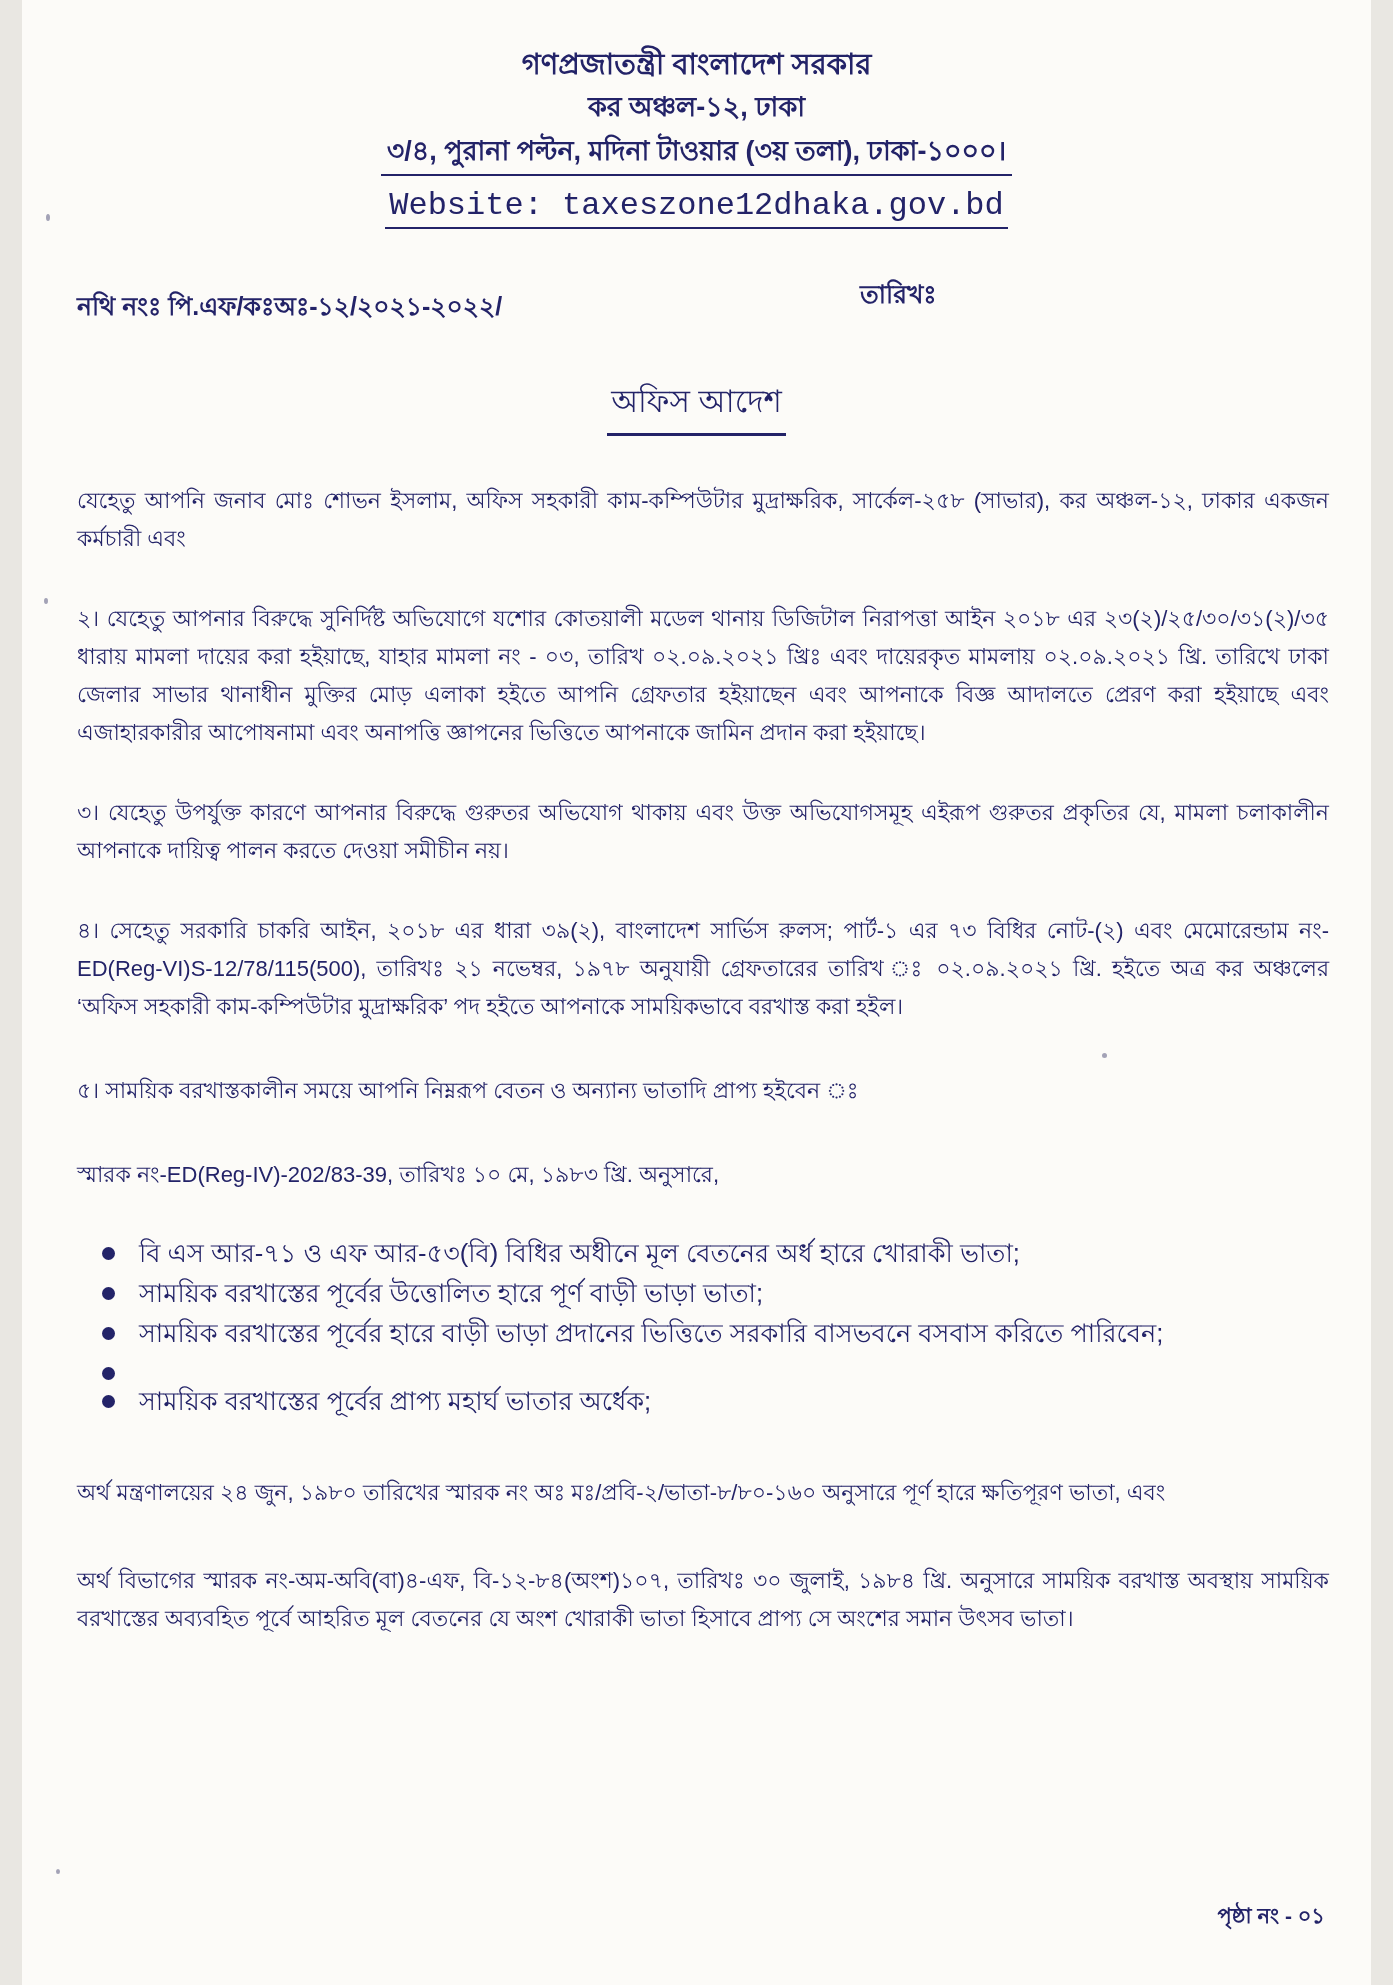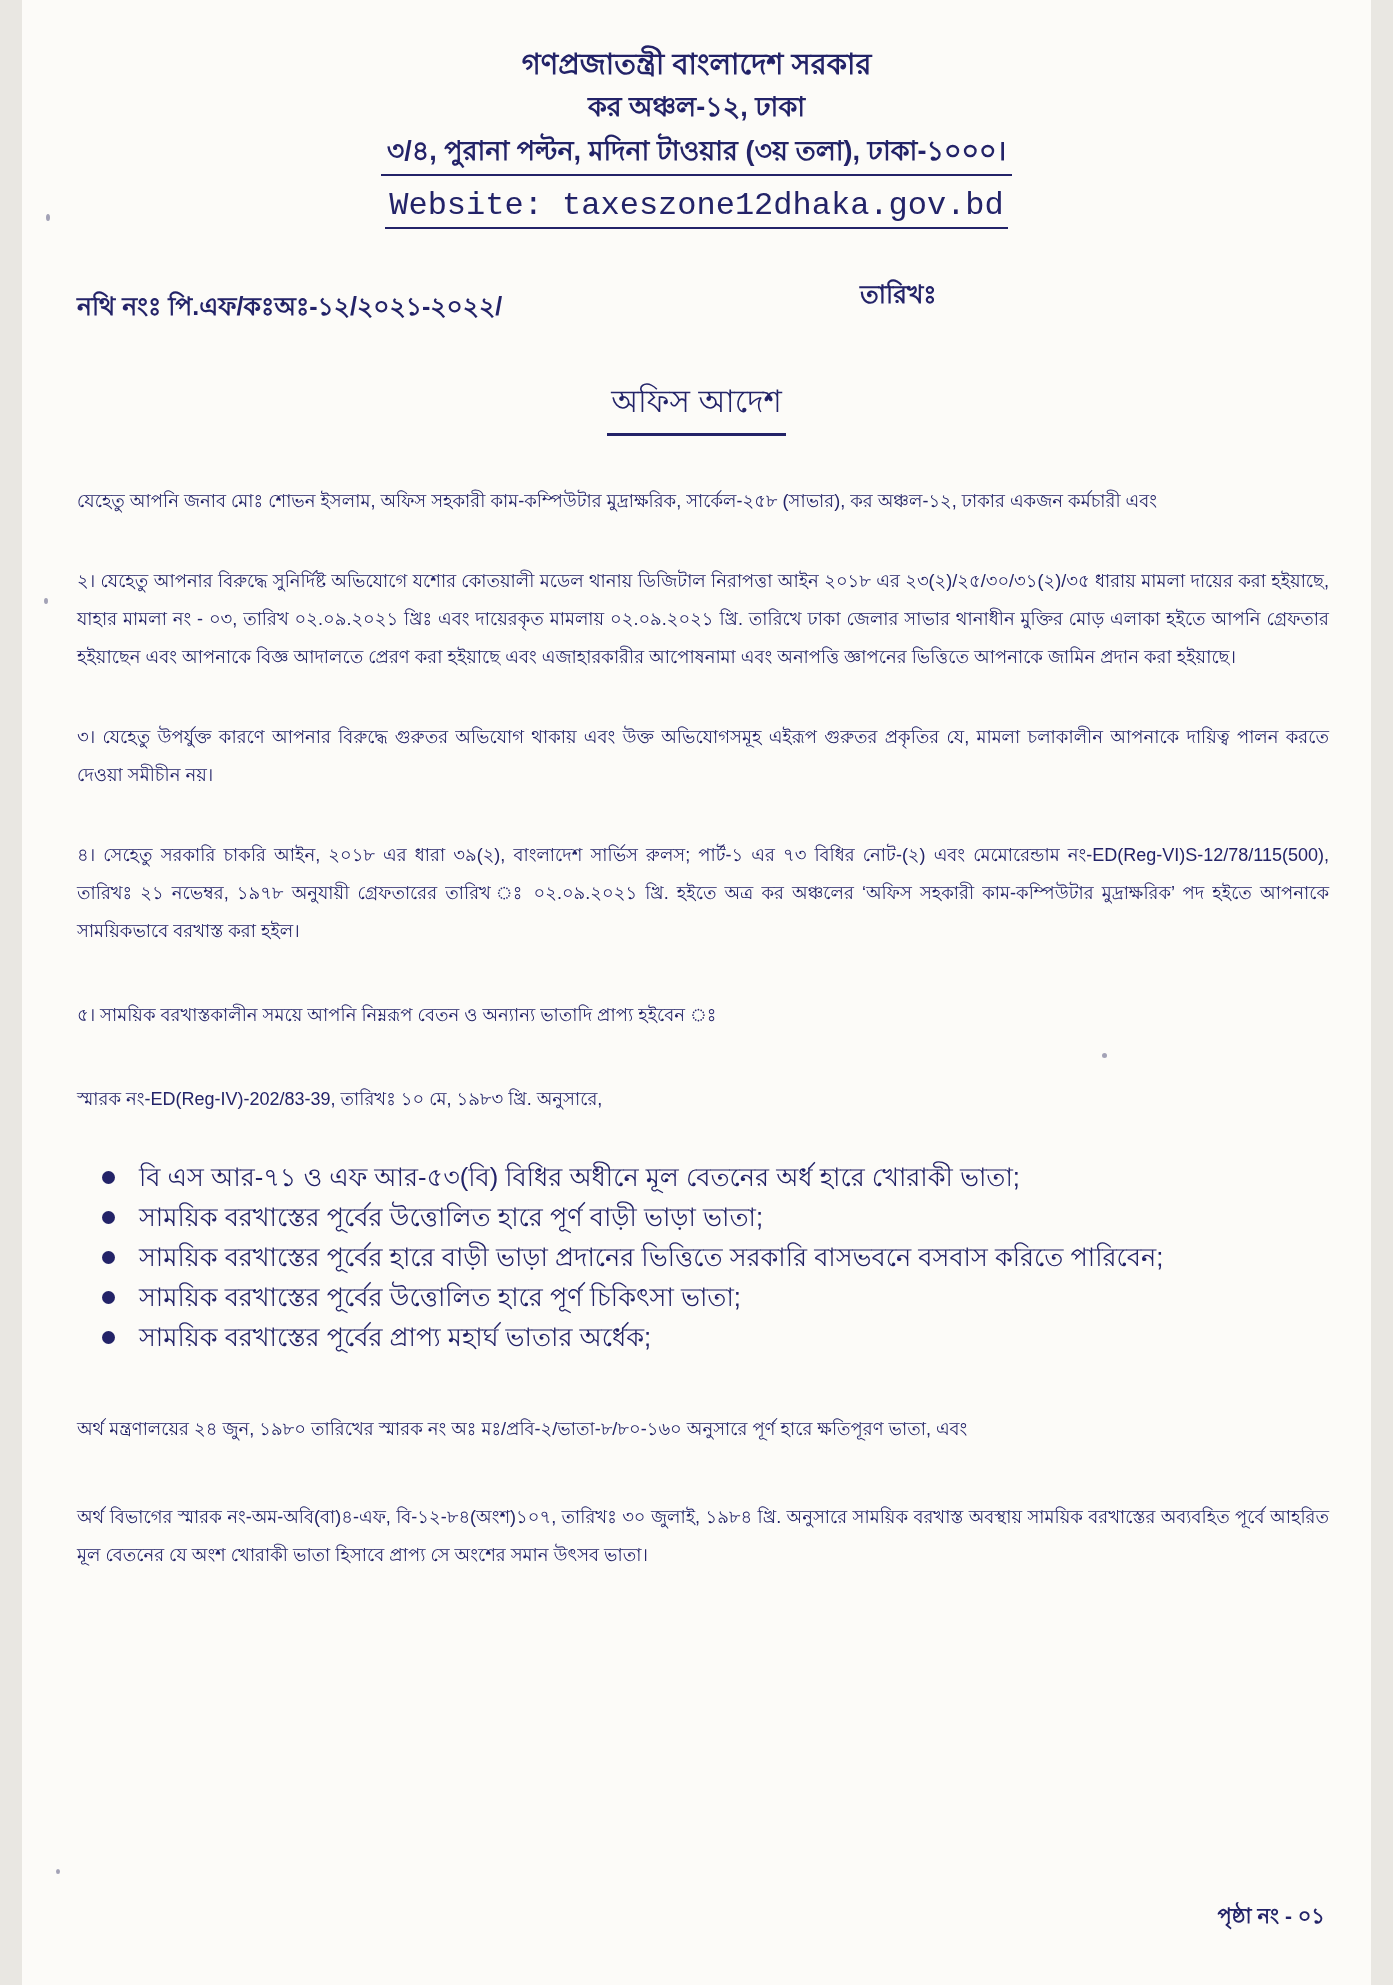--- a/index.html
+++ b/index.html
@@ -55,21 +55,21 @@
   .order-title {
     display: inline-block;
     font-size: 31px; font-weight: 400;
     border-bottom: 3px solid #232368;
     padding: 0 4px 4px 4px;
   }
 
   
   .body-text {
     padding: 0 42px 0 55px;
-    font-size: 18px;
+    font-size: 22px;
     font-weight: 500;
     line-height: 38px;
     text-align: justify;
   }
   .para { margin-top: 42px; }
   .para.first { margin-top: 46px; }
   .para.memo-line { text-align: left; margin-top: 46px; }
   .para.p5 { text-align: left; margin-top: 46px; }
 
   
@@ -152,21 +152,20 @@
     <div class="bullet-item">
       <span class="bullet-dot"></span>
       <span>সাময়িক বরখাস্তের পূর্বের উত্তোলিত হারে পূর্ণ বাড়ী ভাড়া ভাতা;</span>
     </div>
     <div class="bullet-item">
       <span class="bullet-dot"></span>
       <span>সাময়িক বরখাস্তের পূর্বের হারে বাড়ী ভাড়া প্রদানের ভিত্তিতে সরকারি বাসভবনে বসবাস করিতে পারিবেন;</span>
     </div>
     <div class="bullet-item">
       <span class="bullet-dot"></span>
-      <span>সাময়িক বরখাস্তের পূর্বের উত্তোলিত হারে পূর্ণ চিকিৎসা ভাতা;</span>
     </div>
     <div class="bullet-item">
       <span class="bullet-dot"></span>
       <span>সাময়িক বরখাস্তের পূর্বের প্রাপ্য মহার্ঘ ভাতার অর্ধেক;</span>
     </div>
   </div>
 
   <div class="body-text">
     <div class="para p6">অর্থ মন্ত্রণালয়ের ২৪ জুন, ১৯৮০ তারিখের স্মারক নং অঃ মঃ/প্রবি-২/ভাতা-৮/৮০-১৬০ অনুসারে পূর্ণ হারে ক্ষতিপূরণ ভাতা, এবং</div>
     <div class="para p7">অর্থ বিভাগের স্মারক নং-অম-অবি(বা)৪-এফ, বি-১২-৮৪(অংশ)১০৭, তারিখঃ ৩০ জুলাই, ১৯৮৪ খ্রি. অনুসারে সাময়িক বরখাস্ত অবস্থায় সাময়িক বরখাস্তের অব্যবহিত পূর্বে আহরিত মূল বেতনের যে অংশ খোরাকী ভাতা হিসাবে প্রাপ্য সে অংশের সমান উৎসব ভাতা।</div>

